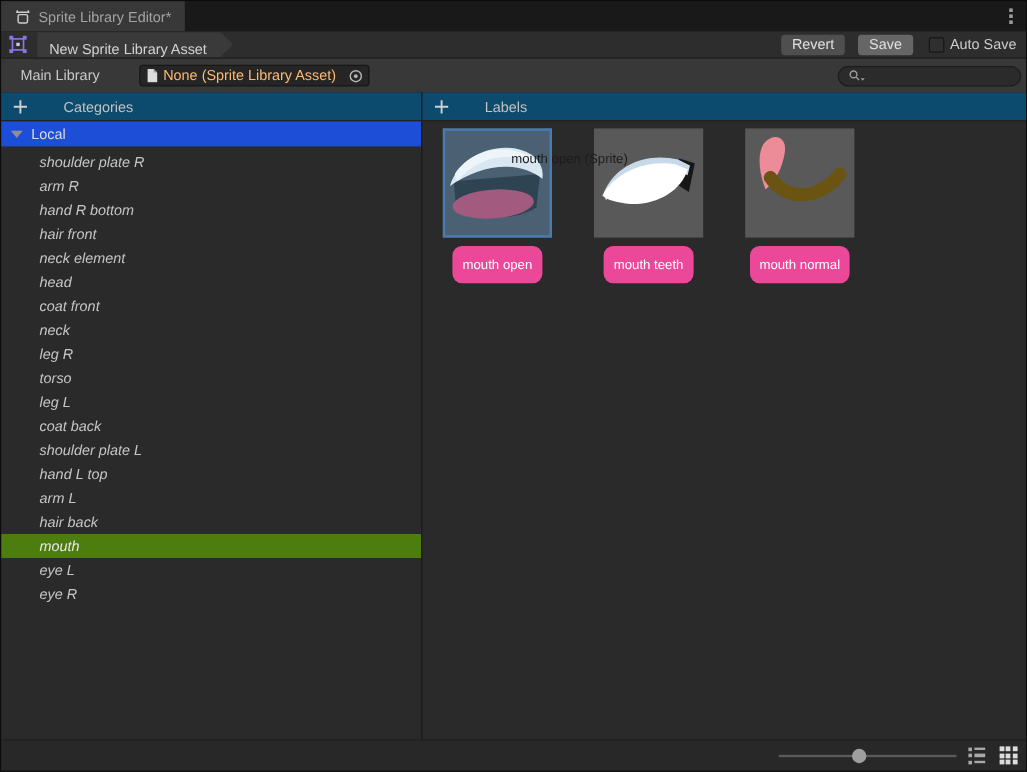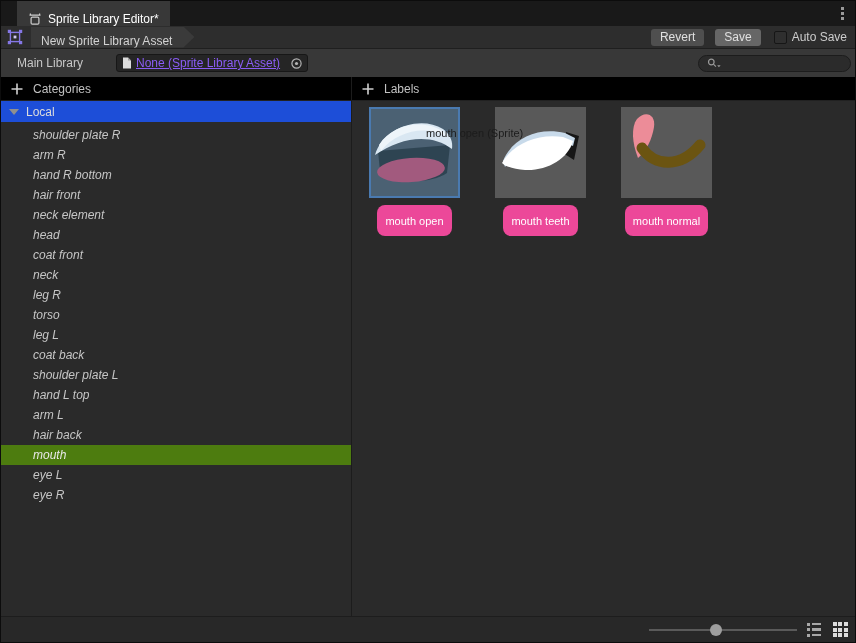--- a/index.html
+++ b/index.html
@@ -8,47 +8,47 @@
     font-family: "Liberation Sans", "DejaVu Sans", sans-serif;
     font-size: 12px;
     color: #c6c6c6;
     background: #191919;
     -webkit-font-smoothing: antialiased;
   }
   .window { width:856px; height:643px; border:1px solid #0c0c0c; display:flex; flex-direction:column; background:#191919; }
 
   
   .tabbar { height:25px; background:#191919; display:flex; align-items:stretch; position:relative; flex:0 0 auto; }
-  .tab { margin-left:16px; background:#383838; display:flex; align-items:flex-end; gap:6px; padding:0 11px; color:#ffffff; }
+  .tab { margin-left:0; background:#383838; display:flex; align-items:center; gap:6px; padding:0 11px; color:#a3a3a3; }
   .kebab { position:absolute; right:8px; top:4px; width:10px; height:17px; display:flex; flex-direction:column; align-items:center; justify-content:center; gap:2px; cursor:pointer; }
   .kebab i { width:3px; height:3px; background:#9a9a9a; display:block; }
 
   
   .toolbar { height:23px; background:#2d2d2d; border-bottom:1px solid #1f1f1f; display:flex; align-items:center; padding:0 6px; flex:0 0 auto; }
   .breadcrumb { margin-left:8px; height:21px; background:#3a3a3a; color:#d2d2d2; display:flex; align-items:flex-end; padding:0 22px 0 10px;
     clip-path: polygon(0 0, calc(100% - 11px) 0, 100% 50%, calc(100% - 11px) 100%, 0 100%); }
   .toolbar .spacer { flex:1; }
   .btn { height:17px; border-radius:3px; padding:0 9px; display:flex; align-items:center; color:#e0e0e0; background:#4f4f4f; cursor:pointer; }
   .btn.save { background:#666666; margin-left:11px; }
   .checkbox { width:13px; height:13px; background:#2f2f2f; border:1px solid #161616; border-radius:2px; margin:0 5px 0 13px; }
   .autosave-label { color:#cccccc; margin-right:2px; }
 
   
   .libraryrow { height:28px; background:#383838; display:flex; align-items:center; padding:0 4px 0 16px; flex:0 0 auto; }
   .lib-label { width:99px; color:#c8c8c8; }
   .objfield { width:192px; height:18px; background:#252525; border:1px solid #171717; border-radius:3px; display:flex; align-items:center; padding:0 4px 0 5px; gap:4px; cursor:pointer; }
-  .objfield .txt { flex:1; color:#8b5cf6; white-space:nowrap; overflow:hidden;text-decoration:underline; }
+  .objfield .txt { flex:1; color:#fdba74; white-space:nowrap; overflow:hidden; }
   .searchbox { margin-left:auto; width:153px; height:17px; background:#2b2b2b; border:1px solid #1c1c1c; border-radius:9px; display:flex; align-items:center; padding:0 8px; }
 
   
   .main { flex:1 1 auto; display:flex; min-height:0; }
   .panel { display:flex; flex-direction:column; min-width:0; }
   .panel.left { width:351px; border-right:1px solid #1c1c1c; flex:0 0 auto; }
   .panel.right { flex:1; }
-  .panel-header { height:24px; background:#000000; border-bottom:1px solid #212121; display:flex; align-items:center; gap:8px; padding:0 8px; color:#c2c2c2; flex:0 0 auto; }
+  .panel-header { height:24px; background:#0c4a6e; border-bottom:1px solid #212121; display:flex; align-items:center; gap:28px; padding:0 8px; color:#c2c2c2; flex:0 0 auto; }
   .plusbtn { width:16px; height:16px; display:flex; align-items:center; justify-content:center; cursor:pointer; }
   .panel-content { flex:1; background:#2a2a2a; position:relative; overflow:hidden; }
 
   
   .group-row { height:21px; background:#1d4ed8; display:flex; align-items:center; gap:7px; padding-left:8px; font-weight:normal; color:#dcdcdc; cursor:pointer; }
   .tri { width:0; height:0; border-left:5px solid transparent; border-right:5px solid transparent; border-top:6px solid #8f8f8f; }
   .cat-list { padding-top:3px; }
   .cat-item { height:20px; line-height:20px; padding-left:32px; color:#c6c6c6; cursor:pointer; white-space:nowrap;font-style:italic; }
   .cat-item.selected { background:#4d7c0f; color:#e8e8e8; }
 

